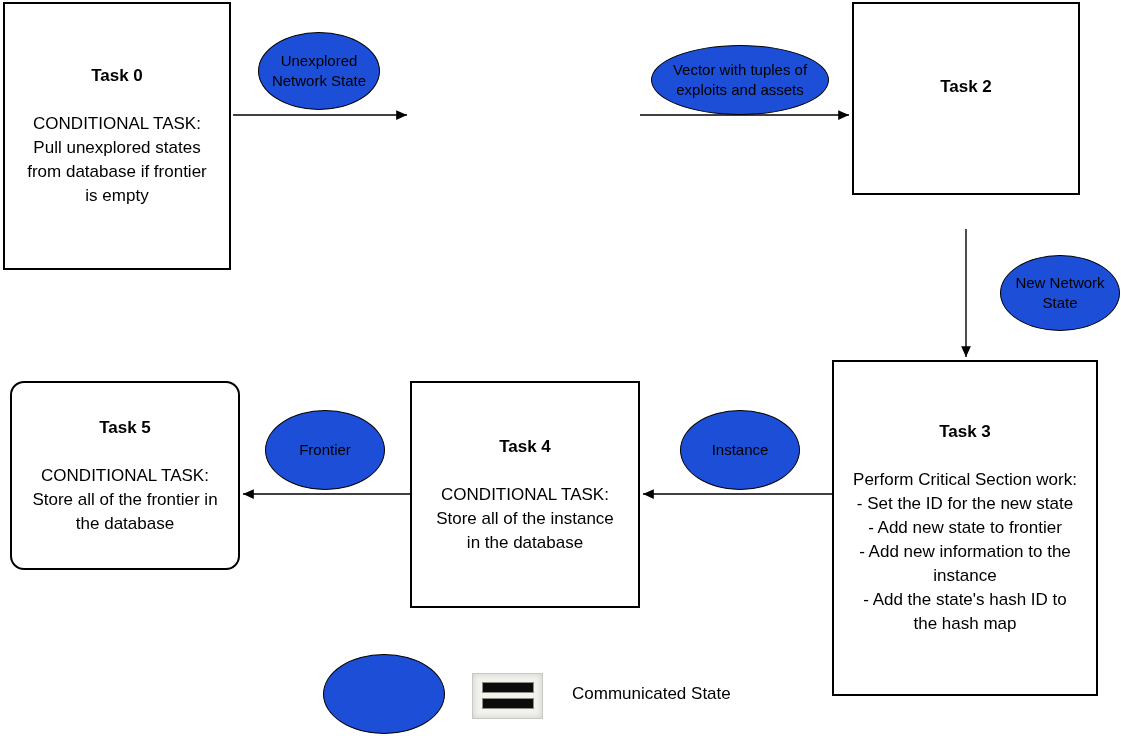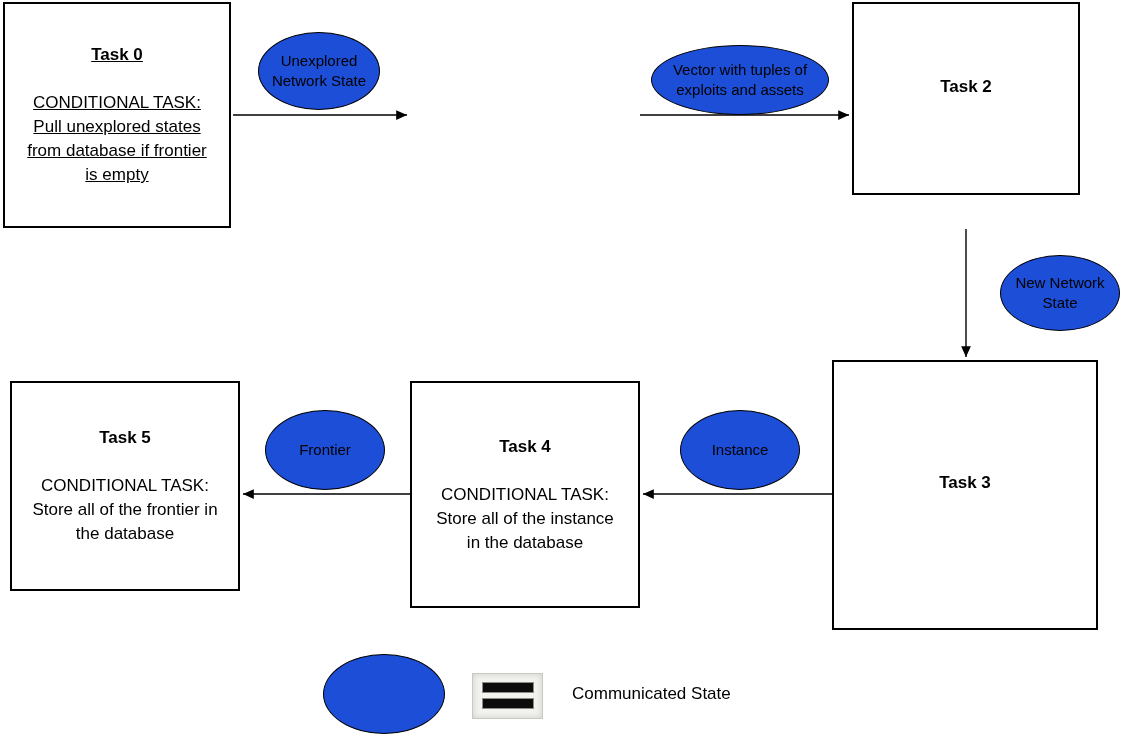--- a/index.html
+++ b/index.html
@@ -52,26 +52,26 @@
     border-radius: 50%;
     display: flex;
     align-items: center;
     justify-content: center;
     text-align: center;
     font-size: 15px;
     line-height: 20px;
     white-space: pre-line;
   }
   
-  #task0 { left: 3px;   top: 2px;   width: 228px; height: 226px; text-decoration: underline; }
+  #task0 { left: 3px;   top: 2px;   width: 228px; height: 268px; }
   #task1 { left: 410px; top: 2px;   width: 230px; height: 228px; }
   #task2 { left: 852px; top: 2px;   width: 228px; height: 193px; }
-  #task3 { left: 832px; top: 360px; width: 266px; height: 270px; }
+  #task3 { left: 832px; top: 360px; width: 266px; height: 336px; }
   #task4 { left: 410px; top: 381px; width: 230px; height: 227px; }
-  #task5 { left: 10px;  top: 381px; width: 230px; height: 210px; }
+  #task5 { left: 10px;  top: 381px; width: 230px; height: 189px; border-radius: 14px; }
   
   #ellipse-unexplored { left: 258px;  top: 32px;  width: 122px; height: 78px; }
   #ellipse-vector     { left: 651px;  top: 45px;  width: 178px; height: 70px; }
   #ellipse-new-state  { left: 1000px; top: 255px; width: 120px; height: 76px; }
   #ellipse-instance   { left: 680px;  top: 410px; width: 120px; height: 80px; }
   #ellipse-frontier   { left: 265px;  top: 410px; width: 120px; height: 80px; }
   
   #legend-ellipse { left: 323px; top: 654px; width: 122px; height: 80px; }
   #legend-icon {
     position: absolute;
@@ -131,20 +131,27 @@
 is empty</div>
   </div>
 
 
   <div id="task2" class="task-box">
     <div class="task-title">Task 2</div>
   </div>
 
   <div id="task3" class="task-box">
     <div class="task-title">Task 3</div>
+    <div class="task-body">Perform Critical Section work:
+- Set the ID for the new state
+- Add new state to frontier
+- Add new information to the
+instance
+- Add the state's hash ID to
+the hash map</div>
   </div>
 
   <div id="task4" class="task-box">
     <div class="task-title">Task 4</div>
     <div class="task-body">CONDITIONAL TASK:
 Store all of the instance
 in the database</div>
   </div>
 
   <div id="task5" class="task-box">

